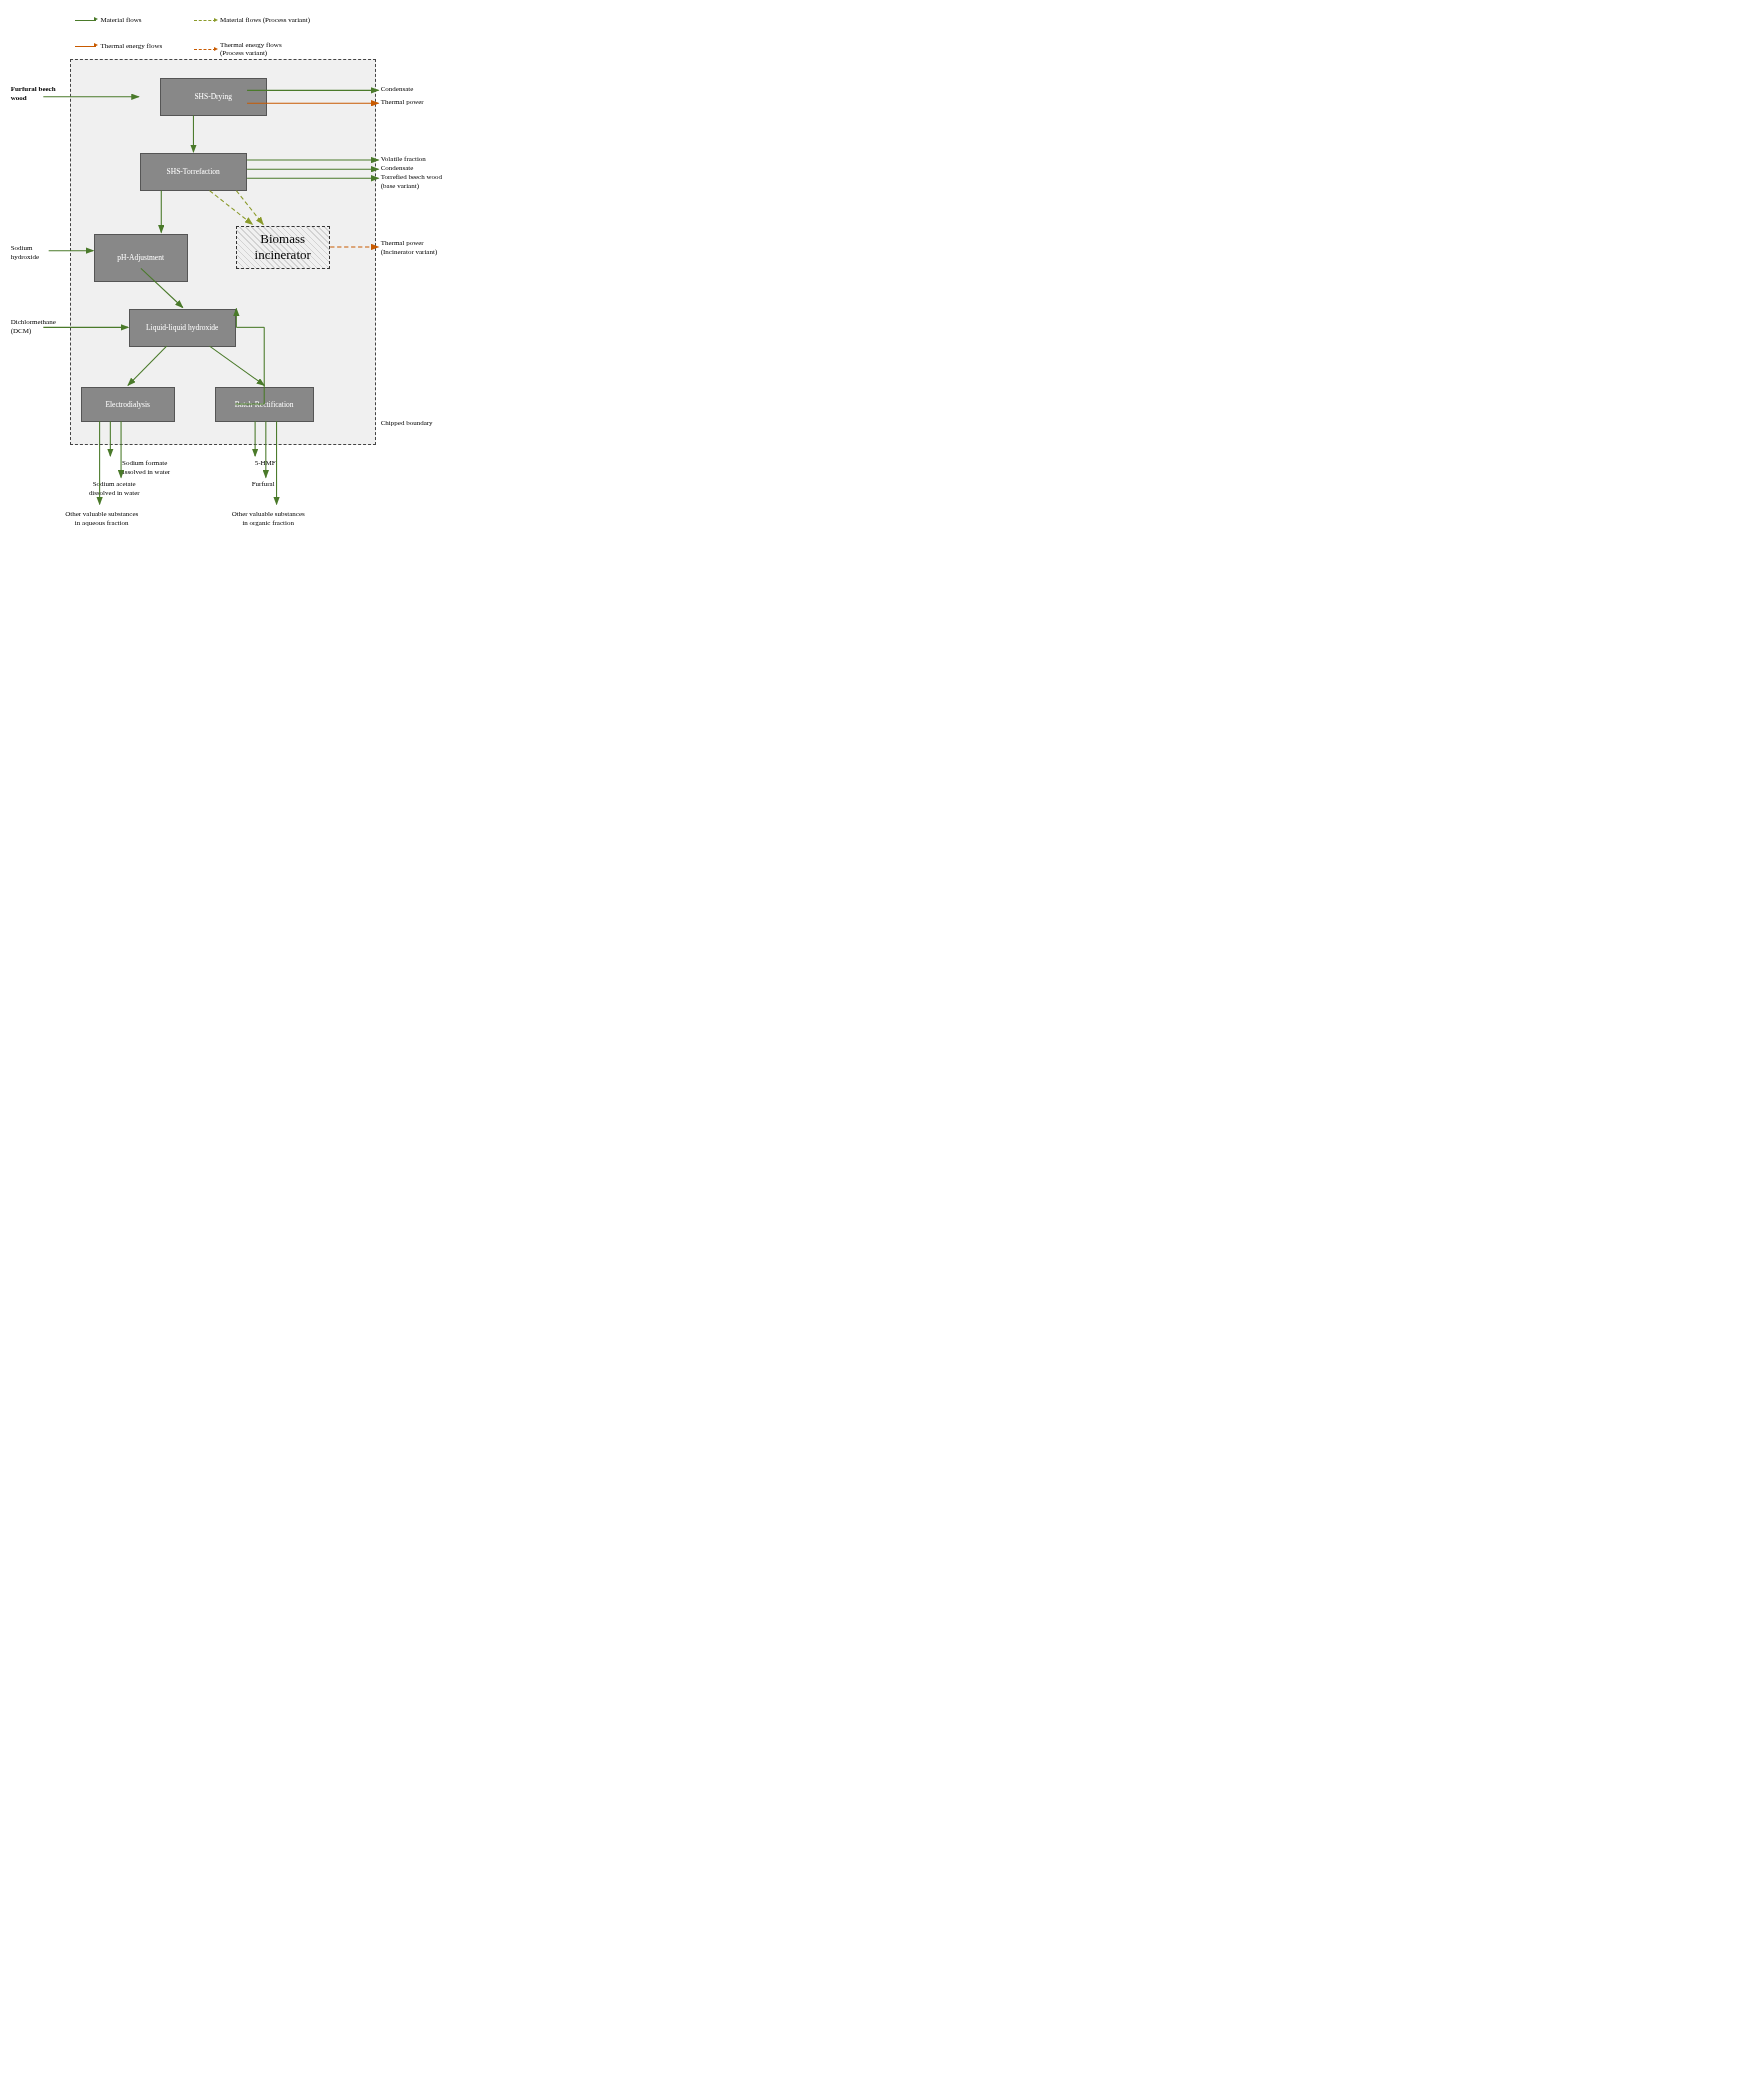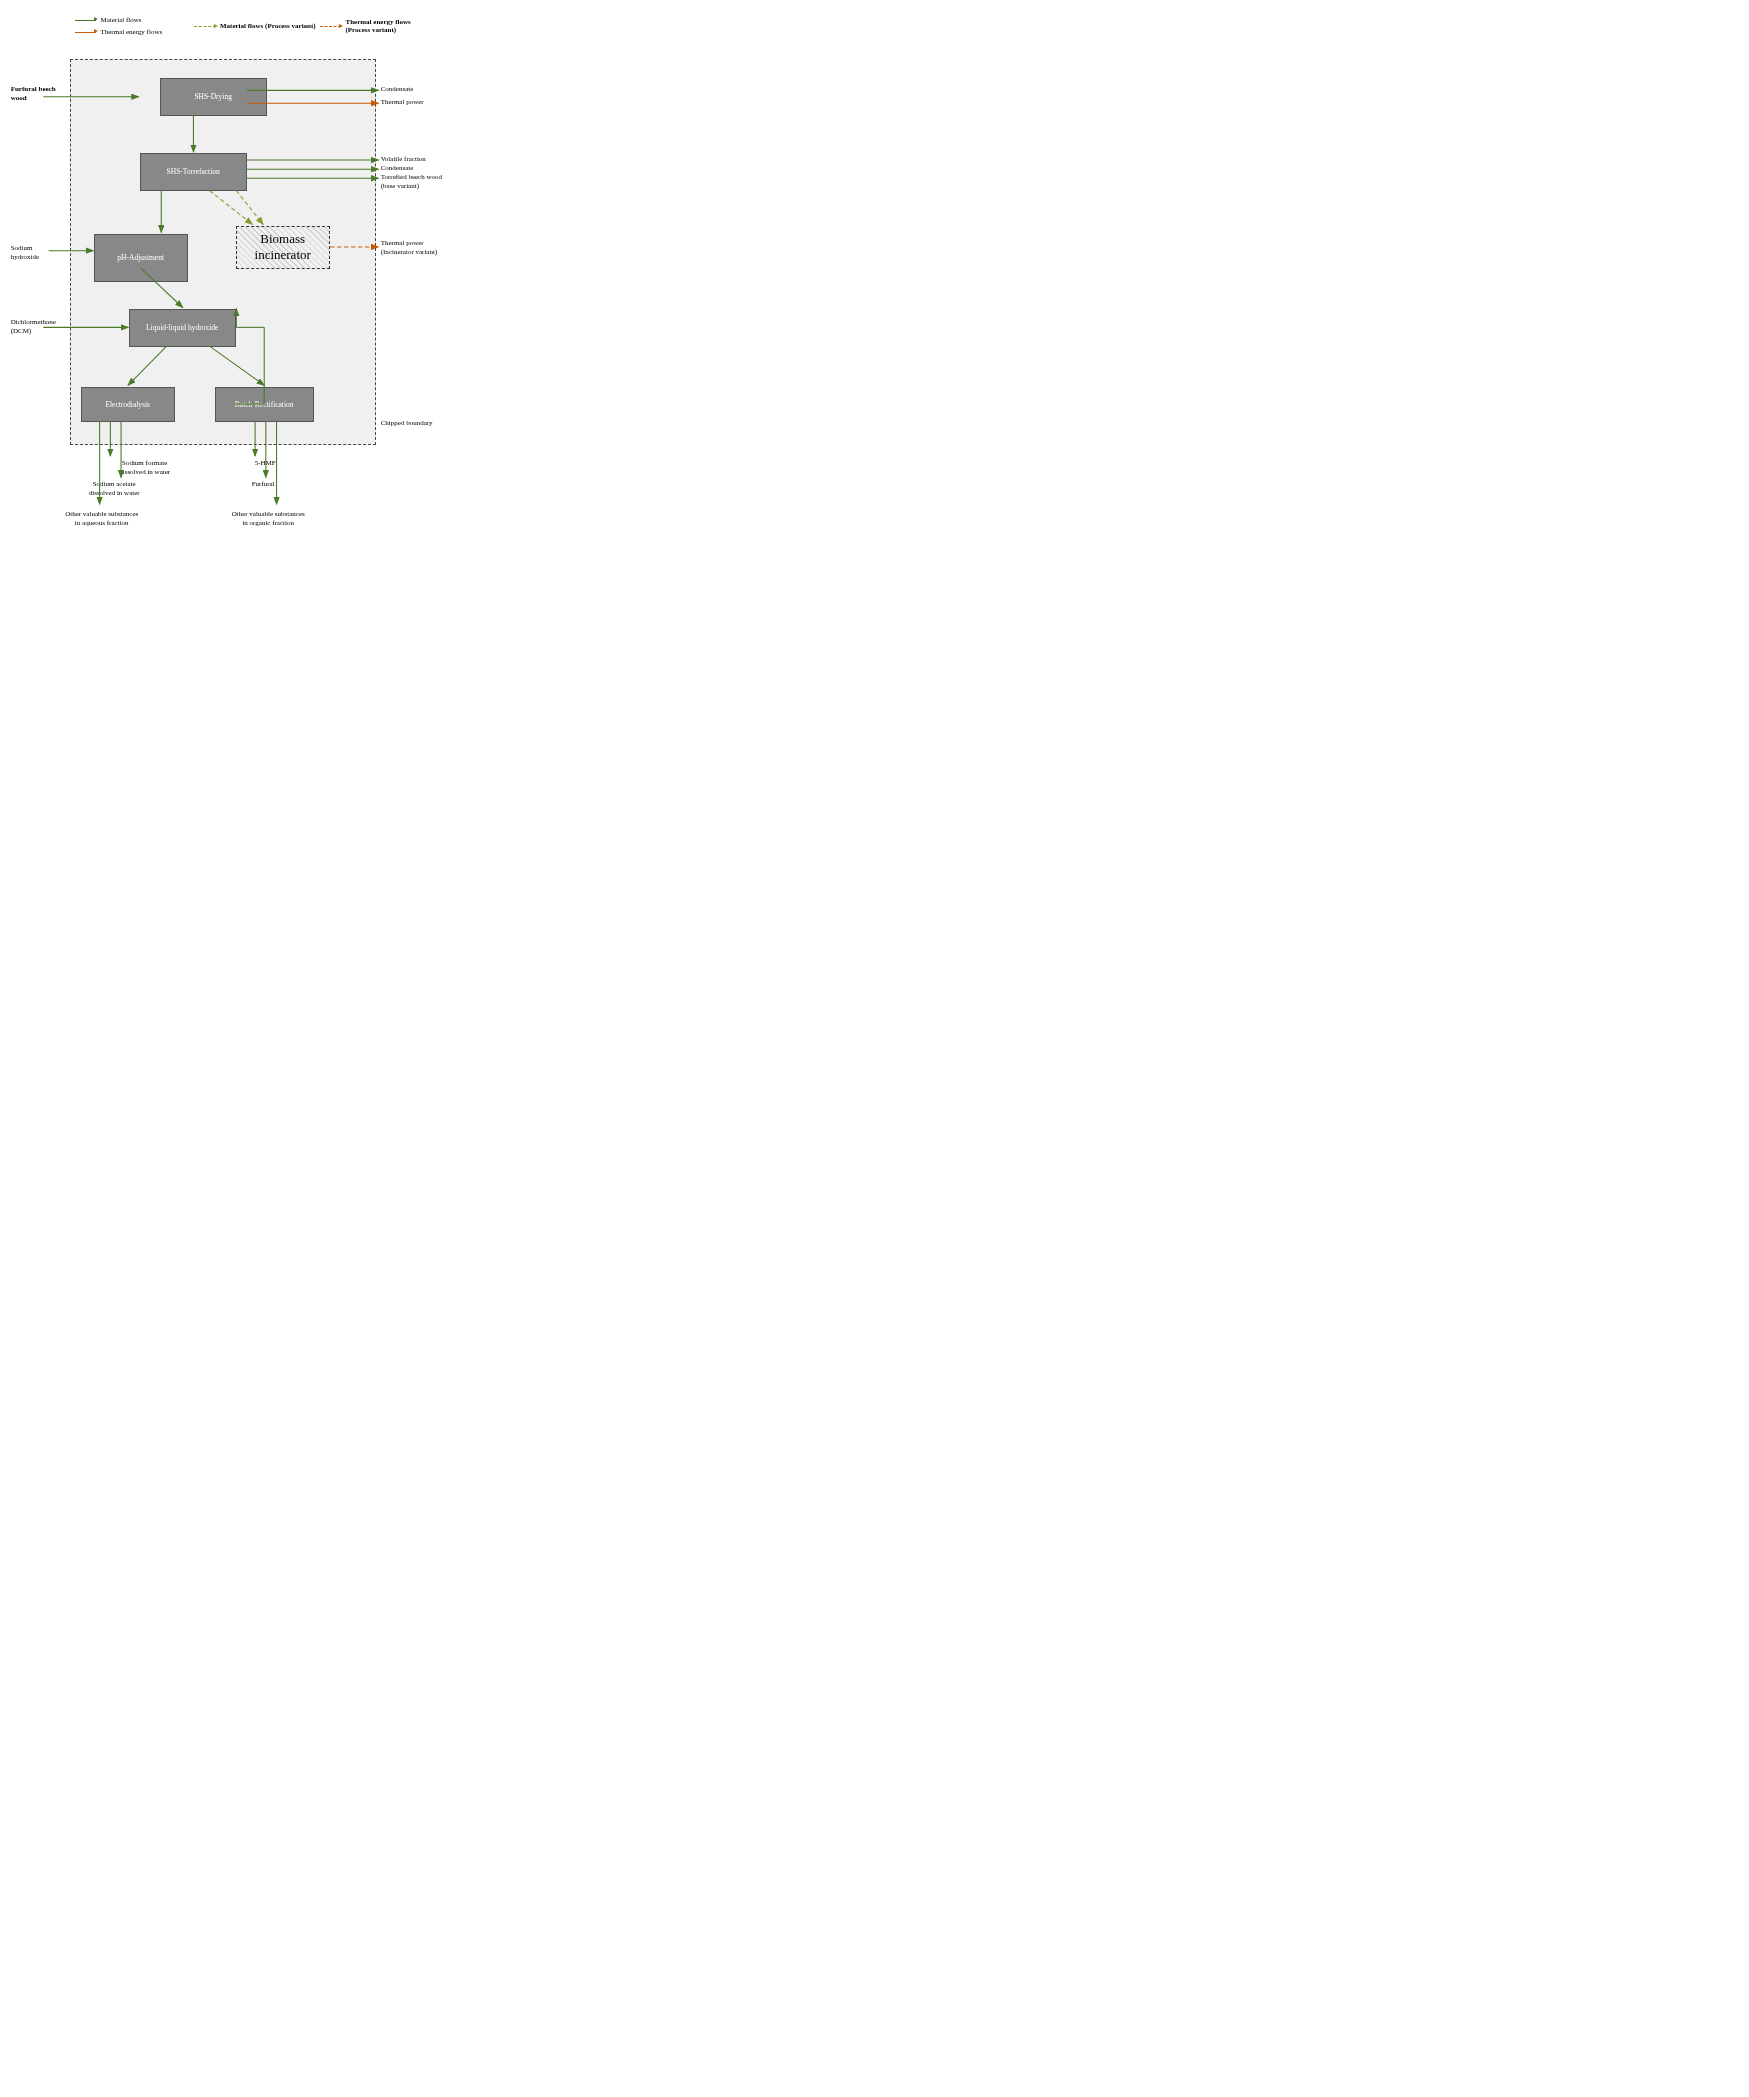--- a/index.html
+++ b/index.html
@@ -84,35 +84,35 @@
     }
   </style>
 </head>
 <body>
 
 <div class="outer-wrapper">
   <div class="full-diagram">
 
     <div style="position:absolute; top:5.4px; left:64px; width:365px;">
       <div style="display:flex; gap:32px;">
-        <div style="display:flex; flex-direction:column; gap:4px;">
+        <div style="display:flex; flex-direction:column; gap:18px;">
           <div class="legend-item">
             <div class="legend-line solid-green" style="position:relative;">
               <div style="position:absolute;right:-2.1px;top:-2.7px;width:0;height:0;border-left:4.3px solid #4a7a2a;border-top:2.7px solid transparent;border-bottom:2.7px solid transparent;"></div>
             </div>
             <span>Material flows</span>
           </div>
           <div class="legend-item">
             <div class="legend-line solid-orange" style="position:relative;">
               <div style="position:absolute;right:-2.1px;top:-2.7px;width:0;height:0;border-left:4.3px solid #c85a00;border-top:2.7px solid transparent;border-bottom:2.7px solid transparent;"></div>
             </div>
             <span>Thermal energy flows</span>
           </div>
         </div>
-        <div style="display:flex; flex-direction:row; gap:4px;font-weight:bold;">
+        <div style="display:flex; flex-direction:column; gap:17px;">
           <div class="legend-item">
             <div class="legend-line dashed-green" style="position:relative;width:21.5px;">
               <div style="position:absolute;right:-2.1px;top:-2.7px;width:0;height:0;border-left:4.3px solid #8a9a2a;border-top:2.7px solid transparent;border-bottom:2.7px solid transparent;"></div>
             </div>
             <span>Material flows (Process variant)</span>
           </div>
           <div class="legend-item">
             <div class="legend-line dashed-orange" style="position:relative;width:21.5px;">
               <div style="position:absolute;right:-2.1px;top:-2.7px;width:0;height:0;border-left:4.3px solid #c85a00;border-top:2.7px solid transparent;border-bottom:2.7px solid transparent;"></div>
             </div>

